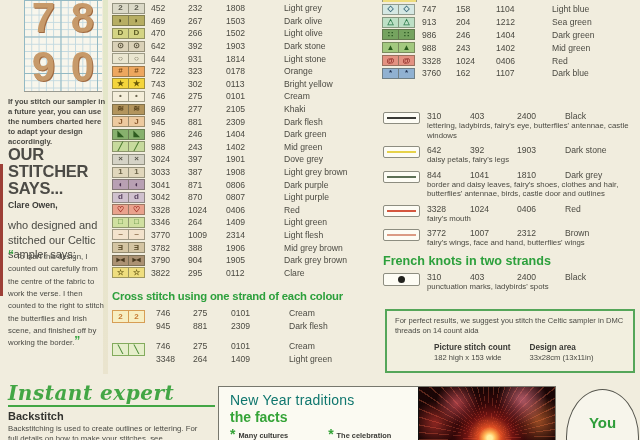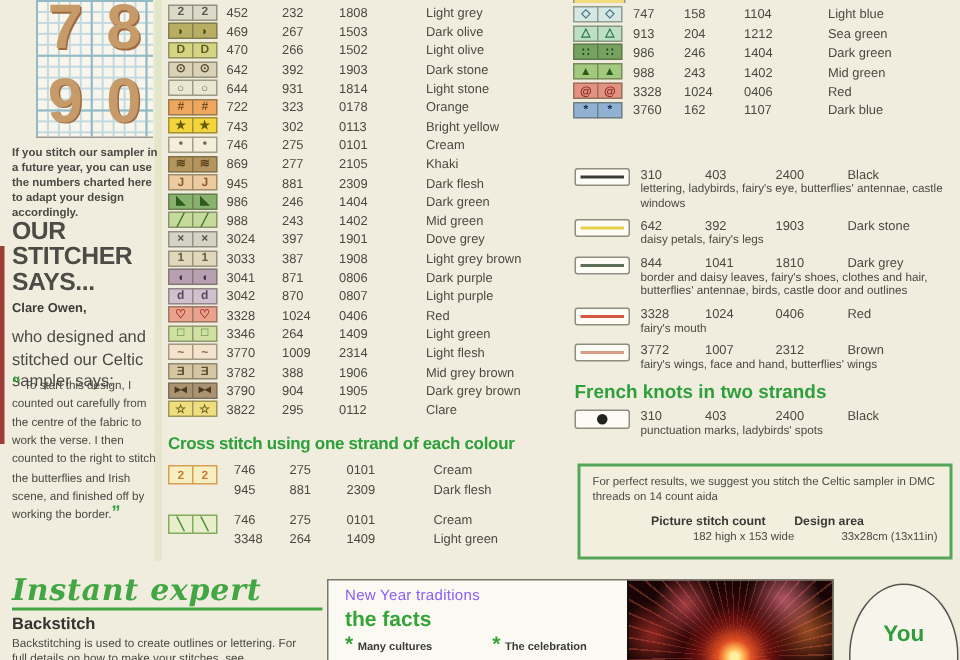--- a/index.html
+++ b/index.html
@@ -76,30 +76,30 @@
   .fk-entry { position:absolute; left:383px; top:272px; display:flex; width:256px; }
   .dot-box { width:37px; height:13px; flex:none; margin-top:1px; background:#fdfcf4; border:1px solid #8d8d80; border-radius:2px;
     display:flex; align-items:center; justify-content:center; }
   .dot { width:7px; height:7px; border-radius:50%; }
   
   .info-box { position:absolute; left:385px; top:309px; width:250px; height:64px; border:2px solid #55a659; background:#f2efdf; padding:5px 8px; }
   .ib-text { font-size:7.6px; color:#4a4a44; line-height:1.35; }
   .ib-cols { display:flex; margin-top:6px;margin-left:39px; }
   .ib-col { width:50%; }
   .ib-title { font-size:8.2px; font-weight:bold; color:#3a3a36; }
-  .ib-val { font-size:7.6px; color:#4a4a44; margin-top:1px;text-align:right; }
+  .ib-val { font-size:7.6px; color:#4a4a44; margin-top:1px; }
   
   .ie { position:absolute; left:8px; top:382px; width:207px; }
   .ie-title { font-family:"DejaVu Serif", serif; font-style:italic; font-weight:bold; color:#43a645; font-size:20px; line-height:1.1;
     border-bottom:2px solid #43a645; padding-bottom:1px; letter-spacing:0.5px; }
   .ie-heading { font-size:11px; font-weight:bold; color:#33332f; margin-top:3px; }
   .ie-body { font-size:7.8px; color:#4a4a44; line-height:1.32; margin-top:2px; width:196px; }
   .ny-box { position:absolute; left:218px; top:386px; width:338px; height:60px; background:#fbfaf2; border:1px solid #77776d; }
   .ny-inner { position:absolute; left:11px; top:5px; }
-  .ny-title { font-size:10px; color:#8b5cf6; letter-spacing:0.2px; }
+  .ny-title { font-size:14px; color:#0f766e; letter-spacing:0.2px; }
   .ny-sub { font-size:14px; font-weight:bold; color:#35a438; margin-top:1px; }
   .ny-bullets { display:flex; gap:40px; margin-top:6px; }
   .ny-b { display:flex; align-items:flex-start; gap:3px; font-size:7.4px; font-weight:bold; color:#3a3a36; }
   .ny-star { color:#35a438; font-weight:bold; font-size:14px; line-height:7px; }
   .photo { position:absolute; right:0; top:0; bottom:0; width:137px;
     background-color:#190505;
     background-image:
       radial-gradient(circle at 52% 88%, #fff0a0 0 3%, #ffb050 7%, rgba(255,90,40,.85) 13%, rgba(200,35,30,.5) 26%, rgba(130,12,16,.25) 40%, transparent 56%),
       radial-gradient(circle at 28% 28%, rgba(255,100,110,.55) 0 2%, transparent 20%),
       radial-gradient(circle at 76% 22%, rgba(255,130,150,.6) 0 2%, transparent 22%),

